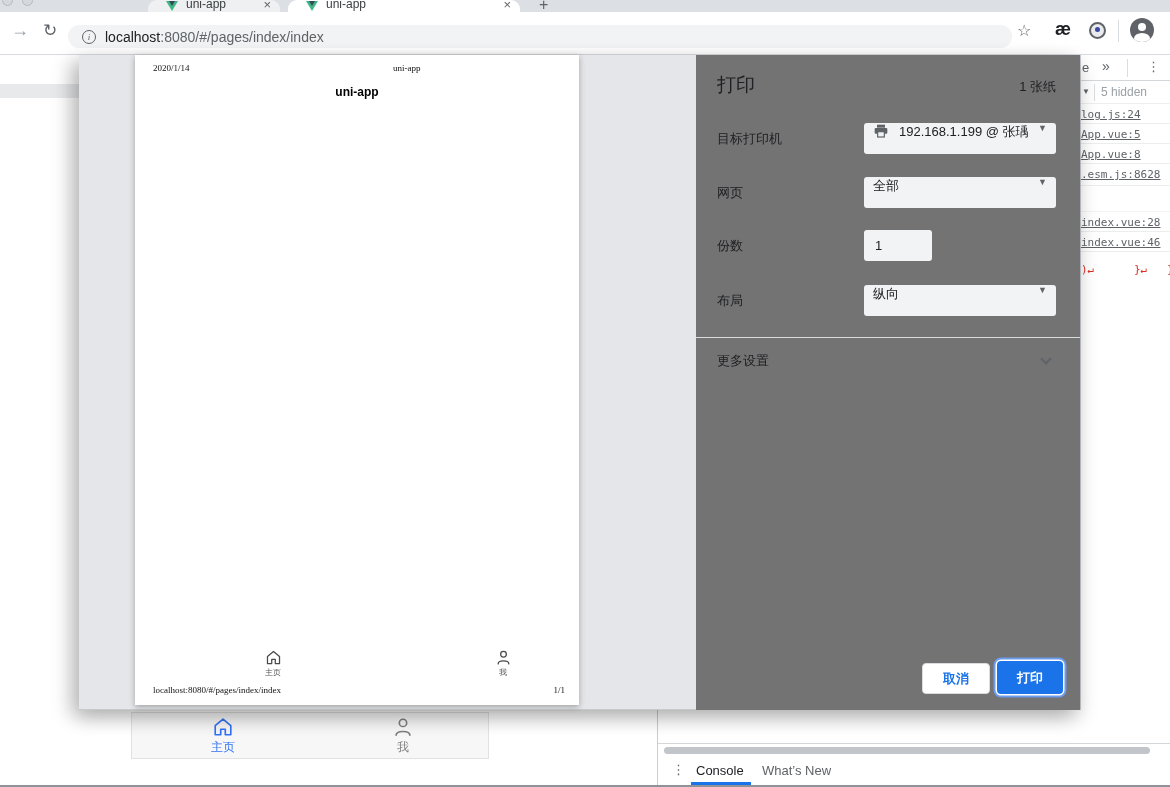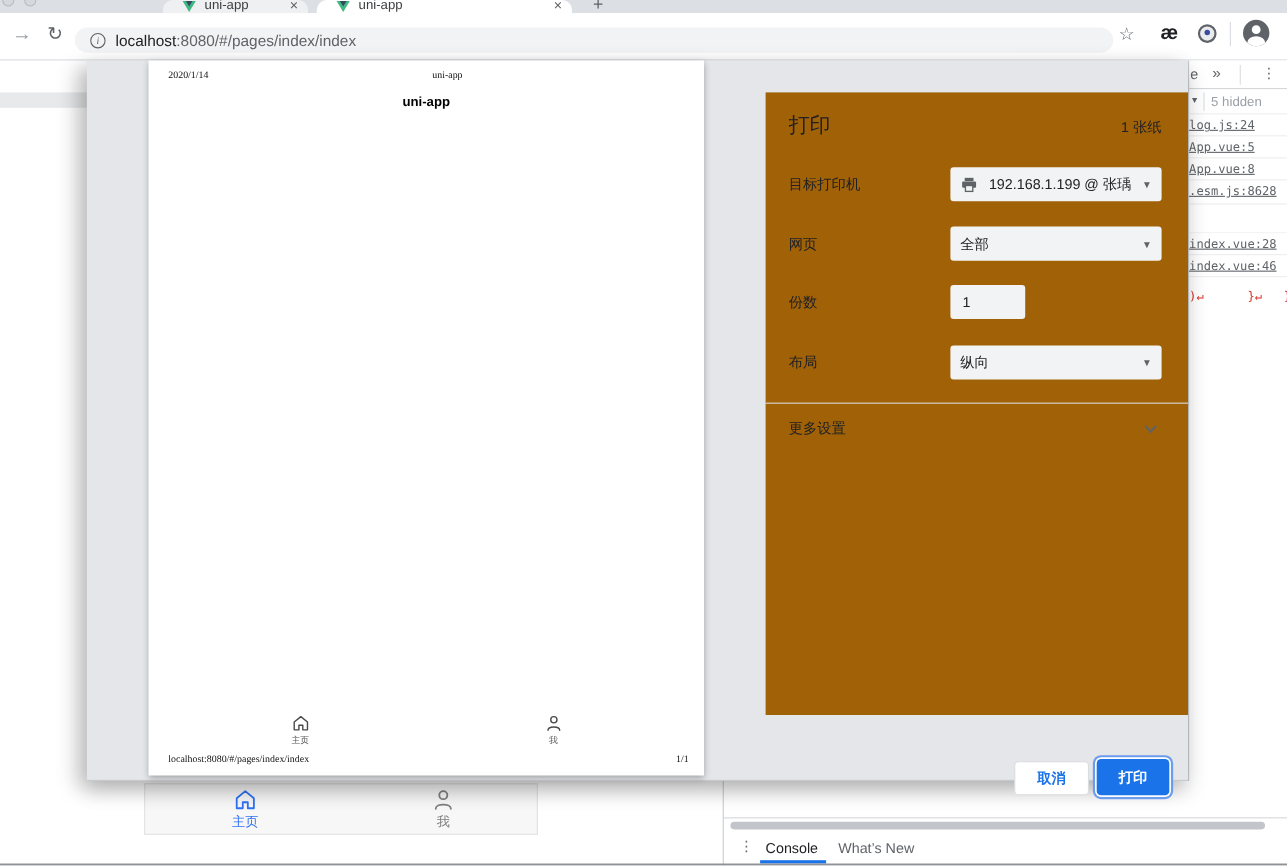--- a/index.html
+++ b/index.html
@@ -89,48 +89,48 @@
                       border-radius:4px; background:#c2c5c9; }
   .drawer-kebab { position:absolute; left:14px; top:52px; font-size:13px; color:#5f6368; }
   .drawer-tab-console { position:absolute; left:38px; top:53px; font-size:13px; color:#202124; }
   .console-underline { position:absolute; left:33px; top:72px; width:60px; height:3px; background:#1a73e8; }
   .drawer-tab-whatsnew { position:absolute; left:104px; top:53px; font-size:13px; color:#5f6368; }
 
   
   .print-dialog { position:absolute; left:79px; top:55px; width:1001px; height:655px;
                   background:#e4e6e9; border-bottom:1px solid #c7cacd;
                   box-shadow:-10px 6px 18px rgba(0,0,0,.18), 0 8px 18px rgba(0,0,0,.18); }
-  .preview-page { position:absolute; left:56px; top:0; width:505px; height:650px;
+  .preview-page { position:absolute; left:56px; top:0; width:444px; height:650px;
                   background:#fff; box-shadow:0 2px 6px rgba(0,0,0,.3); }
   .pv-date { position:absolute; left:18px; top:8px; font-family:"Liberation Serif", serif;
              font-size:9px; color:#111; }
   .pv-header-title { position:absolute; left:258px; top:8px; font-family:"Liberation Serif", serif;
                      font-size:9px; color:#111; }
   .pv-title { position:absolute; left:0; width:100%; top:30px; text-align:center;
               font-size:12px; font-weight:700; color:#000; }
   .pv-content { position:absolute; left:0; width:100%; top:172px; text-align:center;
                 font-size:11.5px; color:#595959; }
   .pv-tab { position:absolute; top:594px; width:100px; text-align:center; color:#4a4a4a; }
   .pv-tab.home { left:88px; } .pv-tab.me { left:318px; }
   .pv-tab svg { display:block; margin:0 auto; }
   .pv-tab-label { display:block; font-size:8px; margin-top:1px; color:#555; }
   .pv-footer-url { position:absolute; left:18px; top:630px; font-family:"Liberation Serif", serif;
                    font-size:9px; color:#111; }
   .pv-footer-page { position:absolute; right:14px; top:630px; font-family:"Liberation Serif", serif;
                     font-size:9px; color:#111; }
 
-  .settings { position:absolute; left:617px; top:0; width:384px; height:566px; background:#a16207;margin-top:29px; }
+  .settings { position:absolute; left:617px; top:0; width:384px; height:655px; background:#737373; }
   .s-header { position:absolute; left:21px; top:17px; font-size:19px; color:#202124; }
   .s-sheets { position:absolute; right:24px; top:23px; font-size:13px; color:#202124; }
   .s-row { position:absolute; left:21px; right:24px; height:31px; }
   .s-row-dest   { top:68px; }  .s-row-pages { top:122px; }
   .s-row-copies { top:175px; } .s-row-layout{ top:230px; }
   .s-label { position:absolute; left:0; top:0; line-height:31px; font-size:13px; color:#202124; }
   .s-control { position:absolute; right:0; top:0; width:192px; height:31px; background:#f1f3f4;
-               border-radius:3px; display:flex; align-items:center; padding:0 9px;
+               border-radius:3px; display:flex; align-items:flex-start; padding:0 9px;
                font-size:13px; color:#202124; }
   .s-control .printer-svg { margin-right:10px; flex:0 0 auto; }
   .s-arrow { margin-left:auto; color:#5f6368; font-size:9px; }
   .copies-input { position:absolute; right:124px; top:0; width:68px; height:31px; background:#f1f3f4;
                   border:none; border-radius:3px; padding:0 11px; font-size:13px; color:#202124;
                   font-family:"Liberation Sans", sans-serif; }
   .s-divider { position:absolute; left:0; top:282px; width:384px; height:1px; background:#dadce0; }
   .s-more { position:absolute; left:21px; top:297px; font-size:13px; color:#202124; }
   .s-more-chevron { position:absolute; right:30px; top:300px; width:8px; height:8px;
                     border-right:2px solid #5f6368; border-bottom:2px solid #5f6368;

